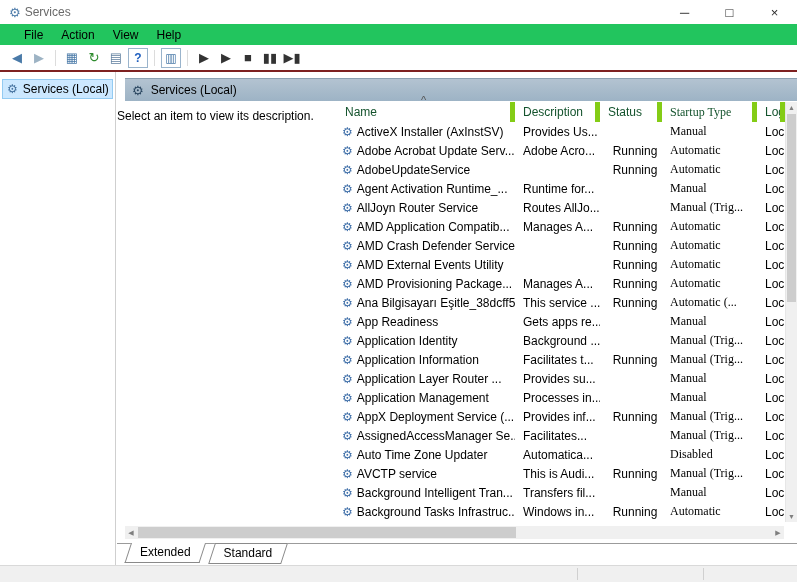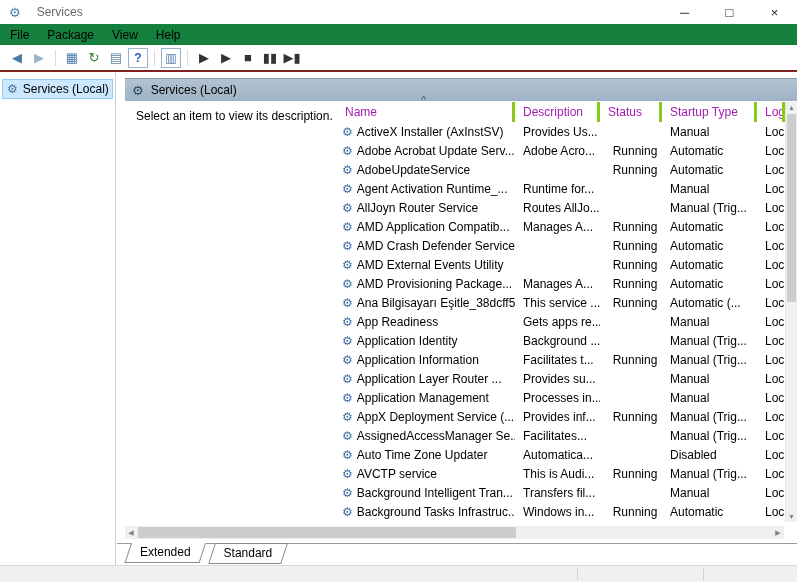--- a/index.html
+++ b/index.html
@@ -11,28 +11,28 @@
     background: #fff;
     overflow: hidden;
   }
   .app { position: relative; width: 797px; height: 582px; background: #fff;
          box-shadow: inset 0 0 0 1px #bdbdbd; overflow: hidden; }
 
   
   .titlebar { position: absolute; top: 0; left: 0; right: 0; height: 24px;
               display: flex; align-items: center; background: #fff; }
   .app-icon { margin-left: 9px; font-size: 13px; color: #4f7dab; line-height: 1; }
-  .win-title { margin-left: 16px; color: #6a6a6a; text-align: right; }
+  .win-title { margin-left: 4px; color: #6a6a6a; text-align: right; }
   .tb-controls { margin-left: auto; display: flex; height: 100%; }
   .tb-ctl { width: 45px; height: 100%; display: flex; align-items: center;
             justify-content: center; color: #2b2b2b; font-size: 13px; cursor: default; }
 
   
   .menubar { position: absolute; top: 24px; left: 0; right: 0; height: 21px;
-             display: flex; align-items: center; padding-left: 1px; background: #15803d; }
+             display: flex; align-items: center; padding-left: 15px; background: #22c55e; }
   .menu-item { padding: 2px 9px; }
 
   
   .toolbar { position: absolute; top: 45px; left: 0; right: 0; height: 25px;
              display: flex; align-items: center; padding-left: 6px; background: #fff; }
   .tb-btn { min-width: 20px; height: 20px; display: flex; align-items: center;
             justify-content: center; margin: 0 1px; font-size: 13px; line-height: 1; }
   .tb-btn.boxed { width: 20px; border: 1px solid #9ab4cc; font-weight: bold; font-size: 12px; }
   .tb-sep { width: 1px; height: 16px; background: #dcdcdc; margin: 0 5px; }
 
@@ -47,32 +47,32 @@
                border: 1px solid var(--selection-border, #93cbf2); white-space: nowrap; }
   .tree-item .icon { color: #44719e; font-size: 12px; line-height: 1; }
 
   
   .rightpane { position: absolute; top: 72px; left: 117px; right: 0; bottom: 17px; background: #fff; }
   .band { position: absolute; top: 6px; left: 8px; right: 0; height: 23px;
           display: flex; align-items: center; gap: 7px; padding-left: 7px;
           background: linear-gradient(to bottom, var(--band-from, #b3c3d1), var(--band-to, #9db3c5));
           border-top: 1px solid #8ba0b2; }
   .band .icon { font-size: 13px; color: #2a4archive; color: #2a4660; line-height: 1; }
-  .hint { position: absolute; left: 19px; top: 37px; white-space: nowrap; }
+  .hint { position: absolute; left: 0; top: 37px; white-space: nowrap; }
 
   
   .listview { position: absolute; left: 220px; top: 30px; width: 448px; }
   .t-header { display: flex; height: 20px; position: relative; }
   .h-cell { height: 100%; display: flex; align-items: center; padding-left: 8px;
-            border-right: 3px solid #84cc16; color: #a21caf; overflow: hidden; white-space: nowrap; }
+            border-right: 5px solid #84cc16; color: #14532d; overflow: hidden; white-space: nowrap; }
   .sort-caret { position: absolute; top: -8px; left: 84px; font-size: 11px; color: #555; }
   .h-cell.name, .c.name { width: 178px; }
   .h-cell.desc, .c.desc { width: 85px; }
   .h-cell.status, .c.status { width: 62px; text-align: center; }
-  .h-cell.startup, .c.startup { width: 95px; }
+  .h-cell.startup, .c.startup { width: 95px; font-family: Liberation Serif, serif; }
   .h-cell.logon, .c.logon { width: 28px; }
   .t-row { display: flex; height: 19px; align-items: center; }
   .c { overflow: hidden; white-space: nowrap; padding-left: 8px; }
   .c.name { display: flex; align-items: center; gap: 4px; padding-left: 5px; }
   .gear { font-size: 12px; color: #3e6ea8; flex: none; line-height: 1; }
 
   
   .vscroll { position: absolute; right: 0; top: 30px; width: 12px; height: 420px;
              background: #f0f0f0; border-left: 1px solid #e6e6e6; }
   .varrow { position: absolute; left: 0; right: 0; height: 11px; text-align: center;
@@ -110,21 +110,21 @@
     <span class="win-title">Services</span>
     <div class="tb-controls">
       <span class="tb-ctl">─</span>
       <span class="tb-ctl">□</span>
       <span class="tb-ctl">×</span>
     </div>
   </div>
 
   <div class="menubar">
     <span class="menu-item">File</span>
-    <span class="menu-item">Package</span>
+    <span class="menu-item">Action</span>
     <span class="menu-item">View</span>
     <span class="menu-item">Help</span>
   </div>
 
   <div class="toolbar">
       <span class="tb-btn" style="color: rgb(74, 122, 168);">◀</span>
       <span class="tb-btn" style="color: rgb(157, 179, 196);">▶</span>
       <span class="tb-sep"></span>
       <span class="tb-btn" style="color: rgb(74, 122, 168);">▦</span>
       <span class="tb-btn" style="color: rgb(46, 139, 46);">↻</span>

